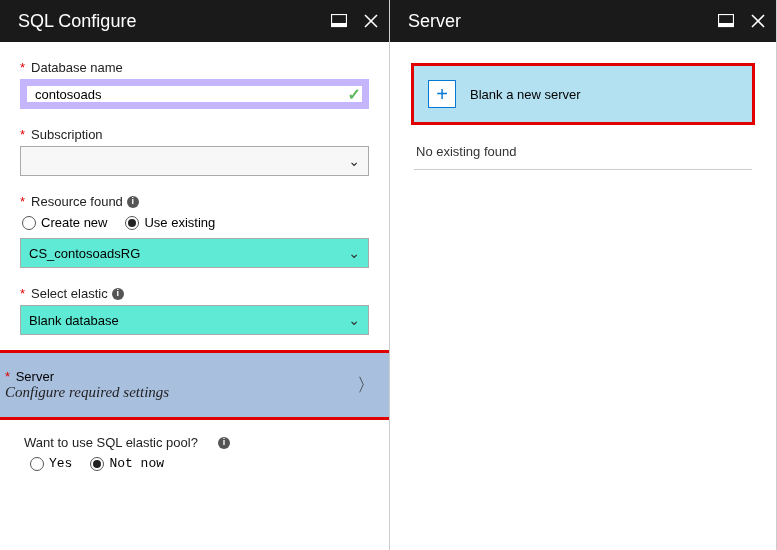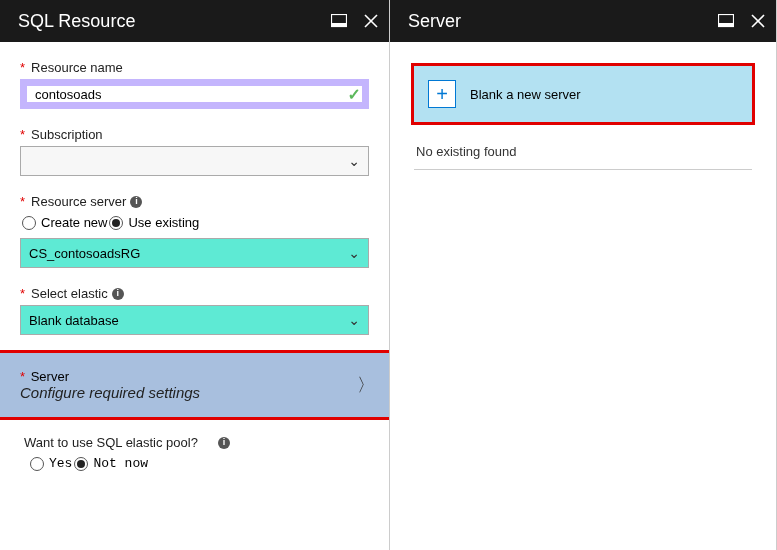--- a/index.html
+++ b/index.html
@@ -60,42 +60,42 @@
     width: 100%; height: 30px;
     border: 1px solid #aaa;
     padding: 0 8px;
     font-size: 13px;
     background: #5eead4;
     display: flex; align-items: center; justify-content: space-between;
     cursor: pointer;
   }
   .select-box.blurred { color: transparent; text-shadow: 0 0 6px rgba(80,80,80,0.6); background:#f7f7f7;}
   .caret { font-size: 14px; color:#333; text-shadow:none;}
-  .radio-row { display: flex; gap: 2px; margin: 6px 0 8px 2px; }
+  .radio-row { display: flex; gap: 18px; margin: 6px 0 8px 2px; }
   .radio-opt { display: flex; align-items: center; gap: 5px; cursor: pointer; }
   .radio-circle {
     width: 14px; height: 14px; border: 1px solid #555; border-radius: 50%;
     display: inline-flex; align-items: center; justify-content: center;
   }
   .radio-circle.checked::after {
     content: ""; width: 8px; height: 8px; background: #222; border-radius: 50%;
   }
   .hl-red { outline: 3px solid #e00000; outline-offset: 0; }
   .server-selector {
     background: #a8bfde;
     height: 64px;
     margin-left: -20px; margin-right: -20px;
-    padding: 10px 14px 10px 20px;
+    padding: 10px 14px 10px 5px;
     display: flex; align-items: center; justify-content: space-between;
     cursor: pointer;
     margin-bottom: 18px;
   }
   .server-selector .ss-text { display:flex; flex-direction:column; }
   .ss-label { font-size: 13px; }
-  .ss-sub { font-style: italic; font-size: 15px; color:#222; }
+  .ss-sub { font-style: italic; font-size: 15px; color:#222;font-family:Liberation Serif, serif; }
   .chevron { font-size: 18px; color:#333; }
   .create-server-btn {
     background: #b3e1f2;
     height: 56px;
     display: flex; align-items: center; gap: 14px;
     padding: 0 14px;
     cursor: pointer;
     margin-bottom: 16px;
   }
   .plus-box {
@@ -109,21 +109,21 @@
     border-bottom: 1px solid #ccc;
     color: #333;
     font-size: 13px;
   }
 </style>
 </head>
 <body>
 
 <div class="blade blade-left">
   <div class="blade-header">
-    <span class="blade-title">SQL Resource</span>
+    <span class="blade-title">SQL Configure</span>
     <div class="hdr-actions">
       <span class="hdr-icon">
         <svg width="16" height="14">
             <rect x="0.5" y="0.5" width="15" height="12" fill="none" stroke="#fff" stroke-width="1.2"></rect>
             <rect x="0.5" y="9" width="15" height="3.5" fill="#fff"></rect>
           </svg>
       </span>
       <span class="hdr-icon">
         <svg width="14" height="14">
             <line x1="1" y1="1" x2="13" y2="13" stroke="#fff" stroke-width="1.6"></line>
@@ -131,21 +131,21 @@
           </svg>
       </span>
     </div>
   </div>
 
   <div class="blade-body">
 
     <div class="field">
       <div class="field-label">
         <span class="req">*</span>
-        <span>Resource name</span>
+        <span>Database name</span>
       </div>
       <div class="input-wrap">
         <input class="text-input" type="text" value="contosoads" style="">
         <span class="check-mark">✓</span>
       </div>
     </div>
 
     <div class="field">
       <div class="field-label">
         <span class="req">*</span>
@@ -153,21 +153,21 @@
       </div>
       <div class="select-box blurred">
         <span></span>
         <span class="caret">⌄</span>
       </div>
     </div>
 
     <div class="field">
       <div class="field-label">
         <span class="req">*</span>
-        <span>Resource server</span>
+        <span>Resource found</span>
         <span class="info-dot">i</span>
       </div>
       <div class="radio-row">
         <div class="radio-opt">
           <span class="radio-circle"></span>
           <span>Create new</span>
         </div>
         <div class="radio-opt">
           <span class="radio-circle checked"></span>
           <span>Use existing</span>

